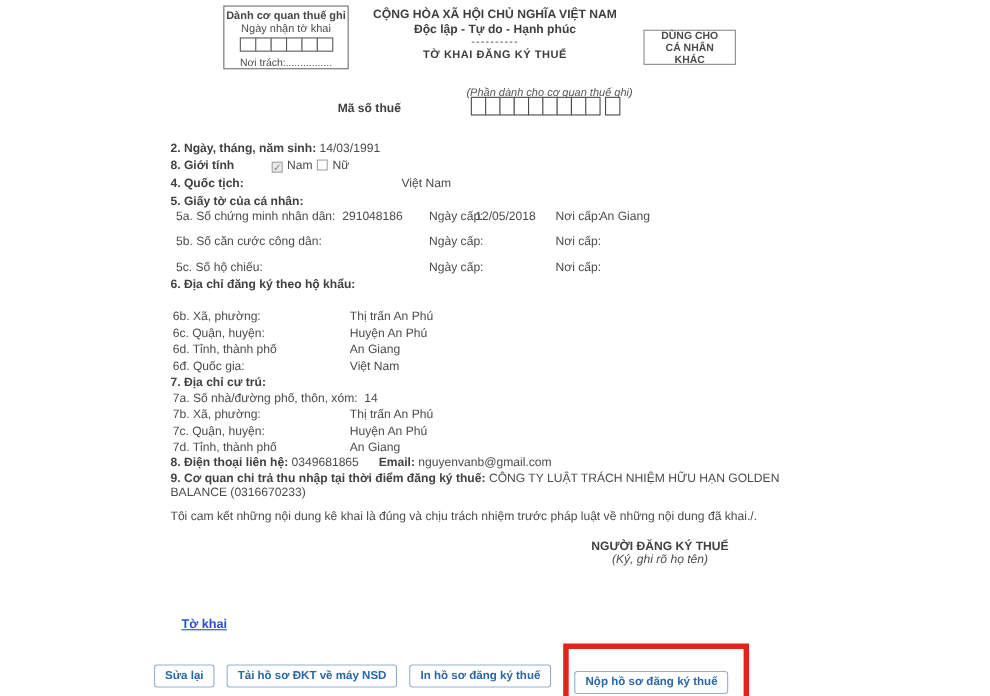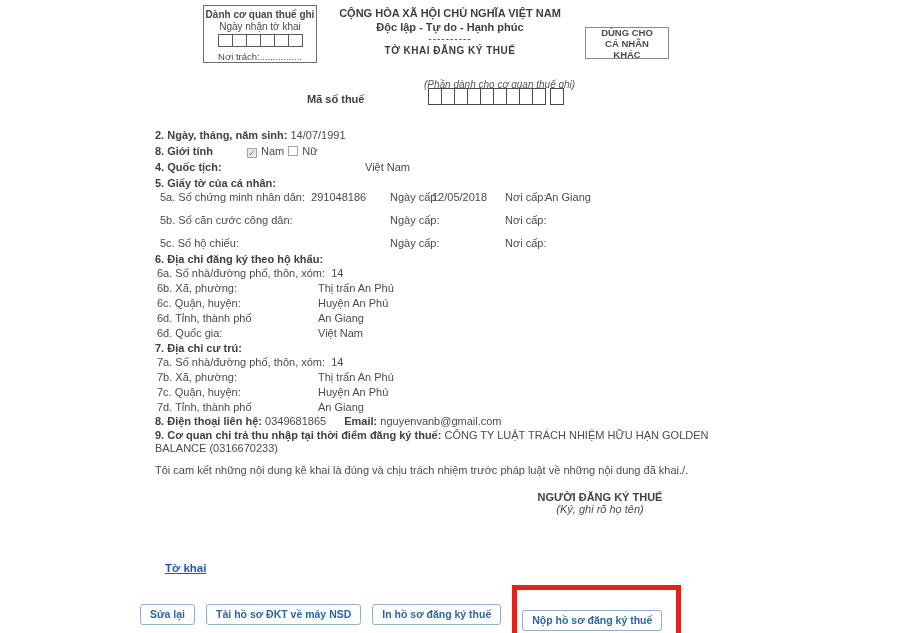--- a/index.html
+++ b/index.html
@@ -81,21 +81,21 @@
   <div class="usage-box">DÙNG CHO CÁ NHÂN KHÁC</div>
 
   <div class="mst-note i">(Phần dành cho cơ quan thuế ghi)</div>
   <div class="mst-label">Mã số thuế</div>
   <div class="mst-cells">
     <span class="mst-cell"></span><span class="mst-cell"></span><span class="mst-cell"></span><span class="mst-cell"></span><span class="mst-cell"></span><span class="mst-cell"></span><span class="mst-cell"></span><span class="mst-cell"></span><span class="mst-cell"></span><span class="mst-cell last"></span>
   </div>
 
 
   <div class="line" style="top:129px">
-    <span class="abs" style="left:155px"><span class="b">2. Ngày, tháng, năm sinh:</span> <span class="val">14/07/1991</span></span>
+    <span class="abs" style="left:155px"><span class="b">2. Ngày, tháng, năm sinh:</span> <span class="val">14/03/1991</span></span>
   </div>
 
   <div class="line" style="top:145px">
     <span class="abs b" style="left:155px">8. Giới tính</span>
     <span class="gender-group">
       <span class="cb checked"><span>✓</span></span><span class="glbl">Nam</span><span class="cb"><span></span></span><span class="glbl">Nữ</span>
     </span>
   </div>
 
   <div class="line" style="top:161px">
@@ -122,23 +122,20 @@
   </div>
 
   <div class="line" style="top:237px">
     <span class="abs" style="left:160px">5c. Số hộ chiếu:</span>
     <span class="abs" style="left:390px">Ngày cấp:</span>
     <span class="abs" style="left:505px">Nơi cấp:</span>
   </div>
 
   <div class="line" style="top:253px">
     <span class="abs b" style="left:155px">6. Địa chỉ đăng ký theo hộ khẩu:</span>
-  </div>
-  <div class="line" style="top:267px">
-    <span class="abs" style="left:157px"><span>6a. Số nhà/đường phố, thôn, xóm:</span>&nbsp; <span class="val">14</span></span>
   </div>
   <div class="line" style="top:282px">
     <span class="abs" style="left:157px">6b. Xã, phường:</span>
     <span class="abs val" style="left:318px">Thị trấn An Phú</span>
   </div>
   <div class="line" style="top:297px">
     <span class="abs" style="left:157px">6c. Quận, huyện:</span>
     <span class="abs val" style="left:318px">Huyện An Phú</span>
   </div>
   <div class="line" style="top:312px">

